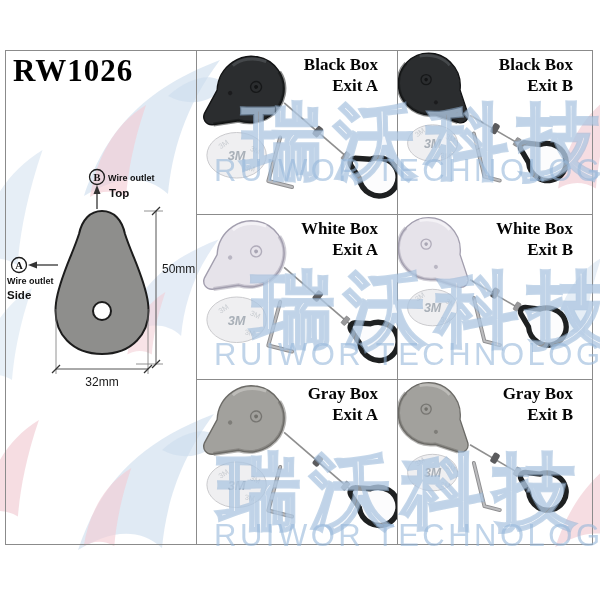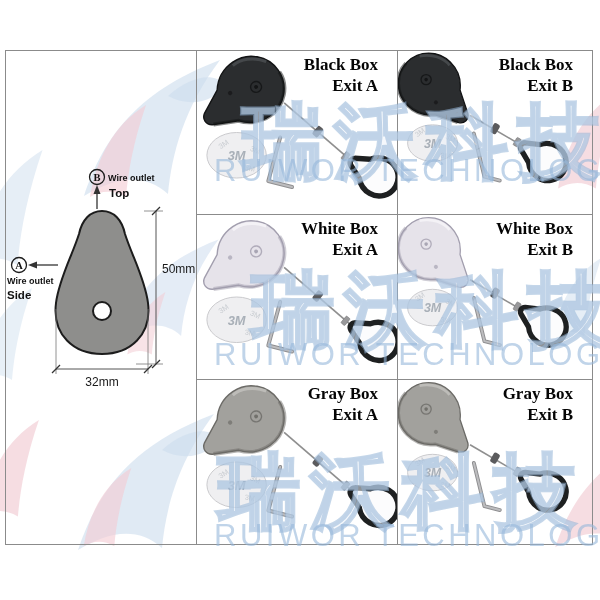--- a/index.html
+++ b/index.html
@@ -58,20 +58,21 @@
     <div class="wm-cn" style="left:252px;top:252px">瑞沃科技</div>
     <div class="wm-cn" style="left:218px;top:434px">瑞沃科技</div>
     <div class="wm-en" style="left:214px;top:149px">RUIWOR TECHNOLOGY</div>
     <div class="wm-en" style="left:214px;top:333px">RUIWOR TECHNOLOGY</div>
     <div class="wm-en" style="left:214px;top:514px">RUIWOR TECHNOLOGY</div>
 
   </div>
 
   <div class="frame" id="grid">
     <div class="panel">
+      <div class="model">RW1026</div>
       <svg width="190" height="493" viewBox="0 0 190 493">
 
         <path d="M 96,160 C 84,160 76,169 73,183 C 66,205 53,228 50,252 C 46,284 68,303 96,303
                  C 124,303 146,284 142,252 C 139,228 126,205 119,183 C 116,169 108,160 96,160 Z" fill="#8e8e8c" stroke="#1c1c1c" stroke-width="2"></path>
         <circle cx="96" cy="260" r="9" fill="#ffffff" stroke="#1c1c1c" stroke-width="2"></circle>
 
         <circle cx="91" cy="126" r="7.5" fill="none" stroke="#1c1c1c" stroke-width="1.3"></circle>
         <text x="91" y="130" text-anchor="middle" class="circ-id">B</text>
         <line x1="91" y1="158" x2="91" y2="141" stroke="#333" stroke-width="1.3"></line>
         <polygon points="91,134 87.5,143 94.5,143" fill="#333"></polygon>

